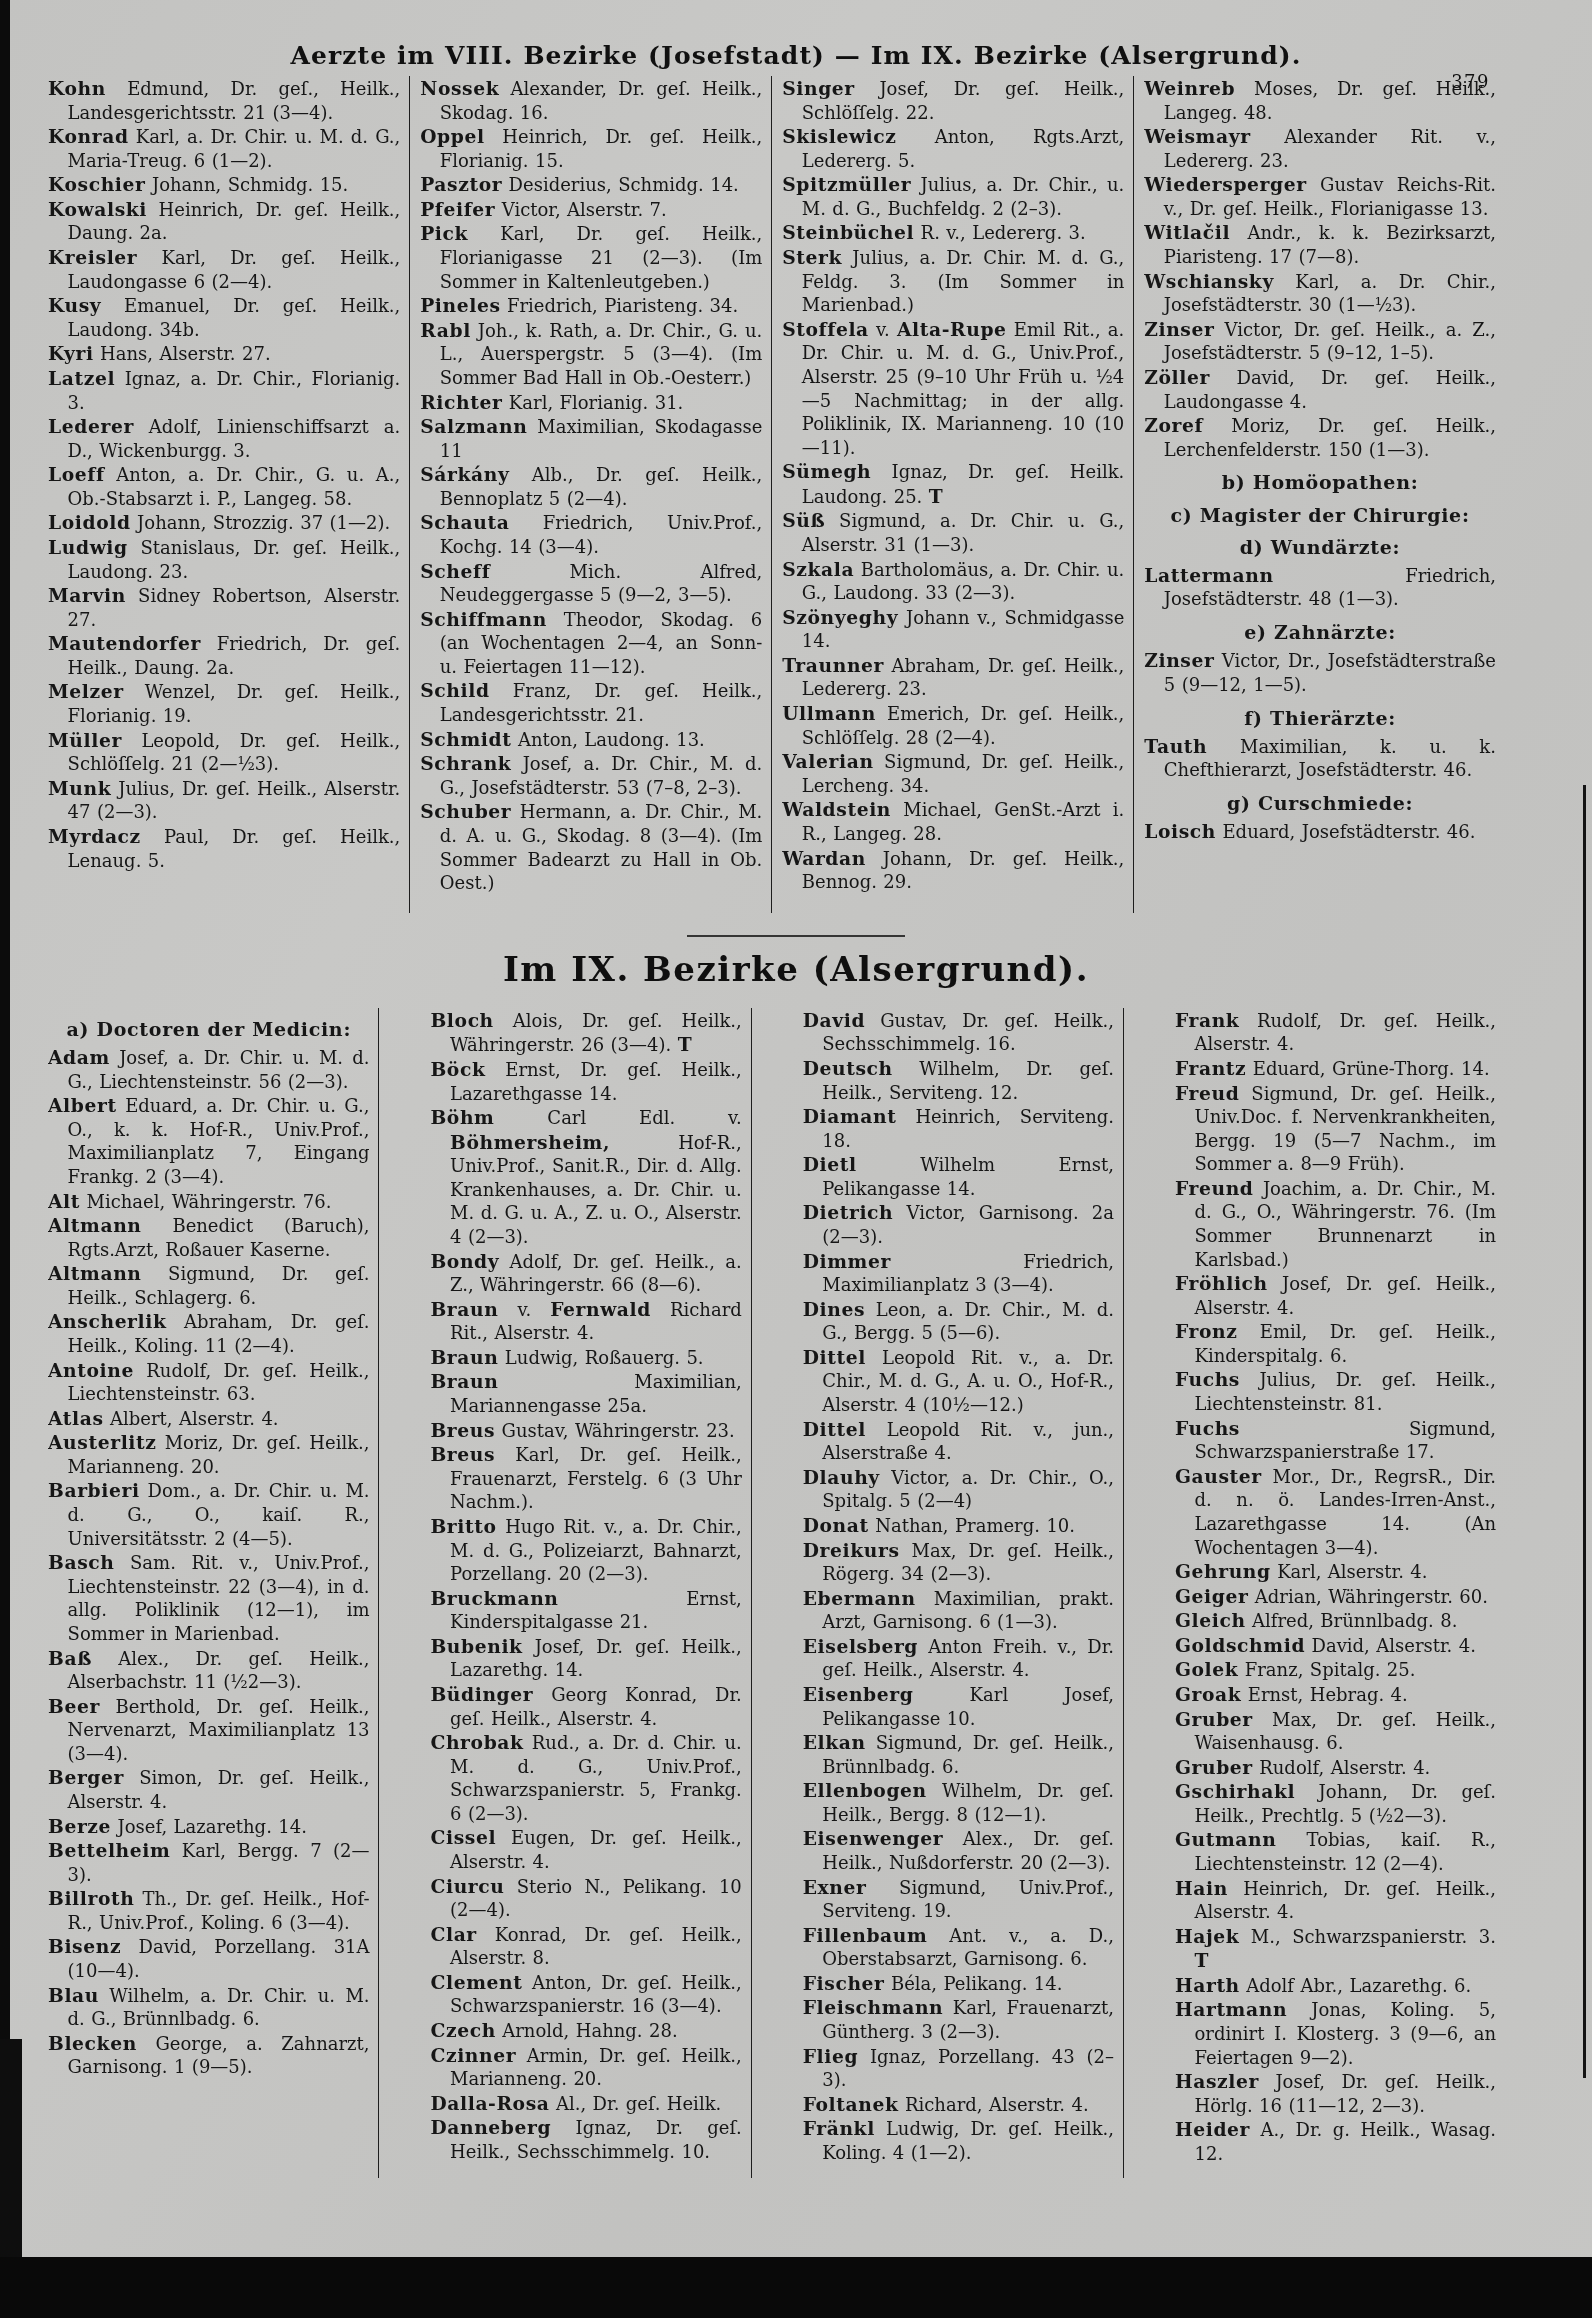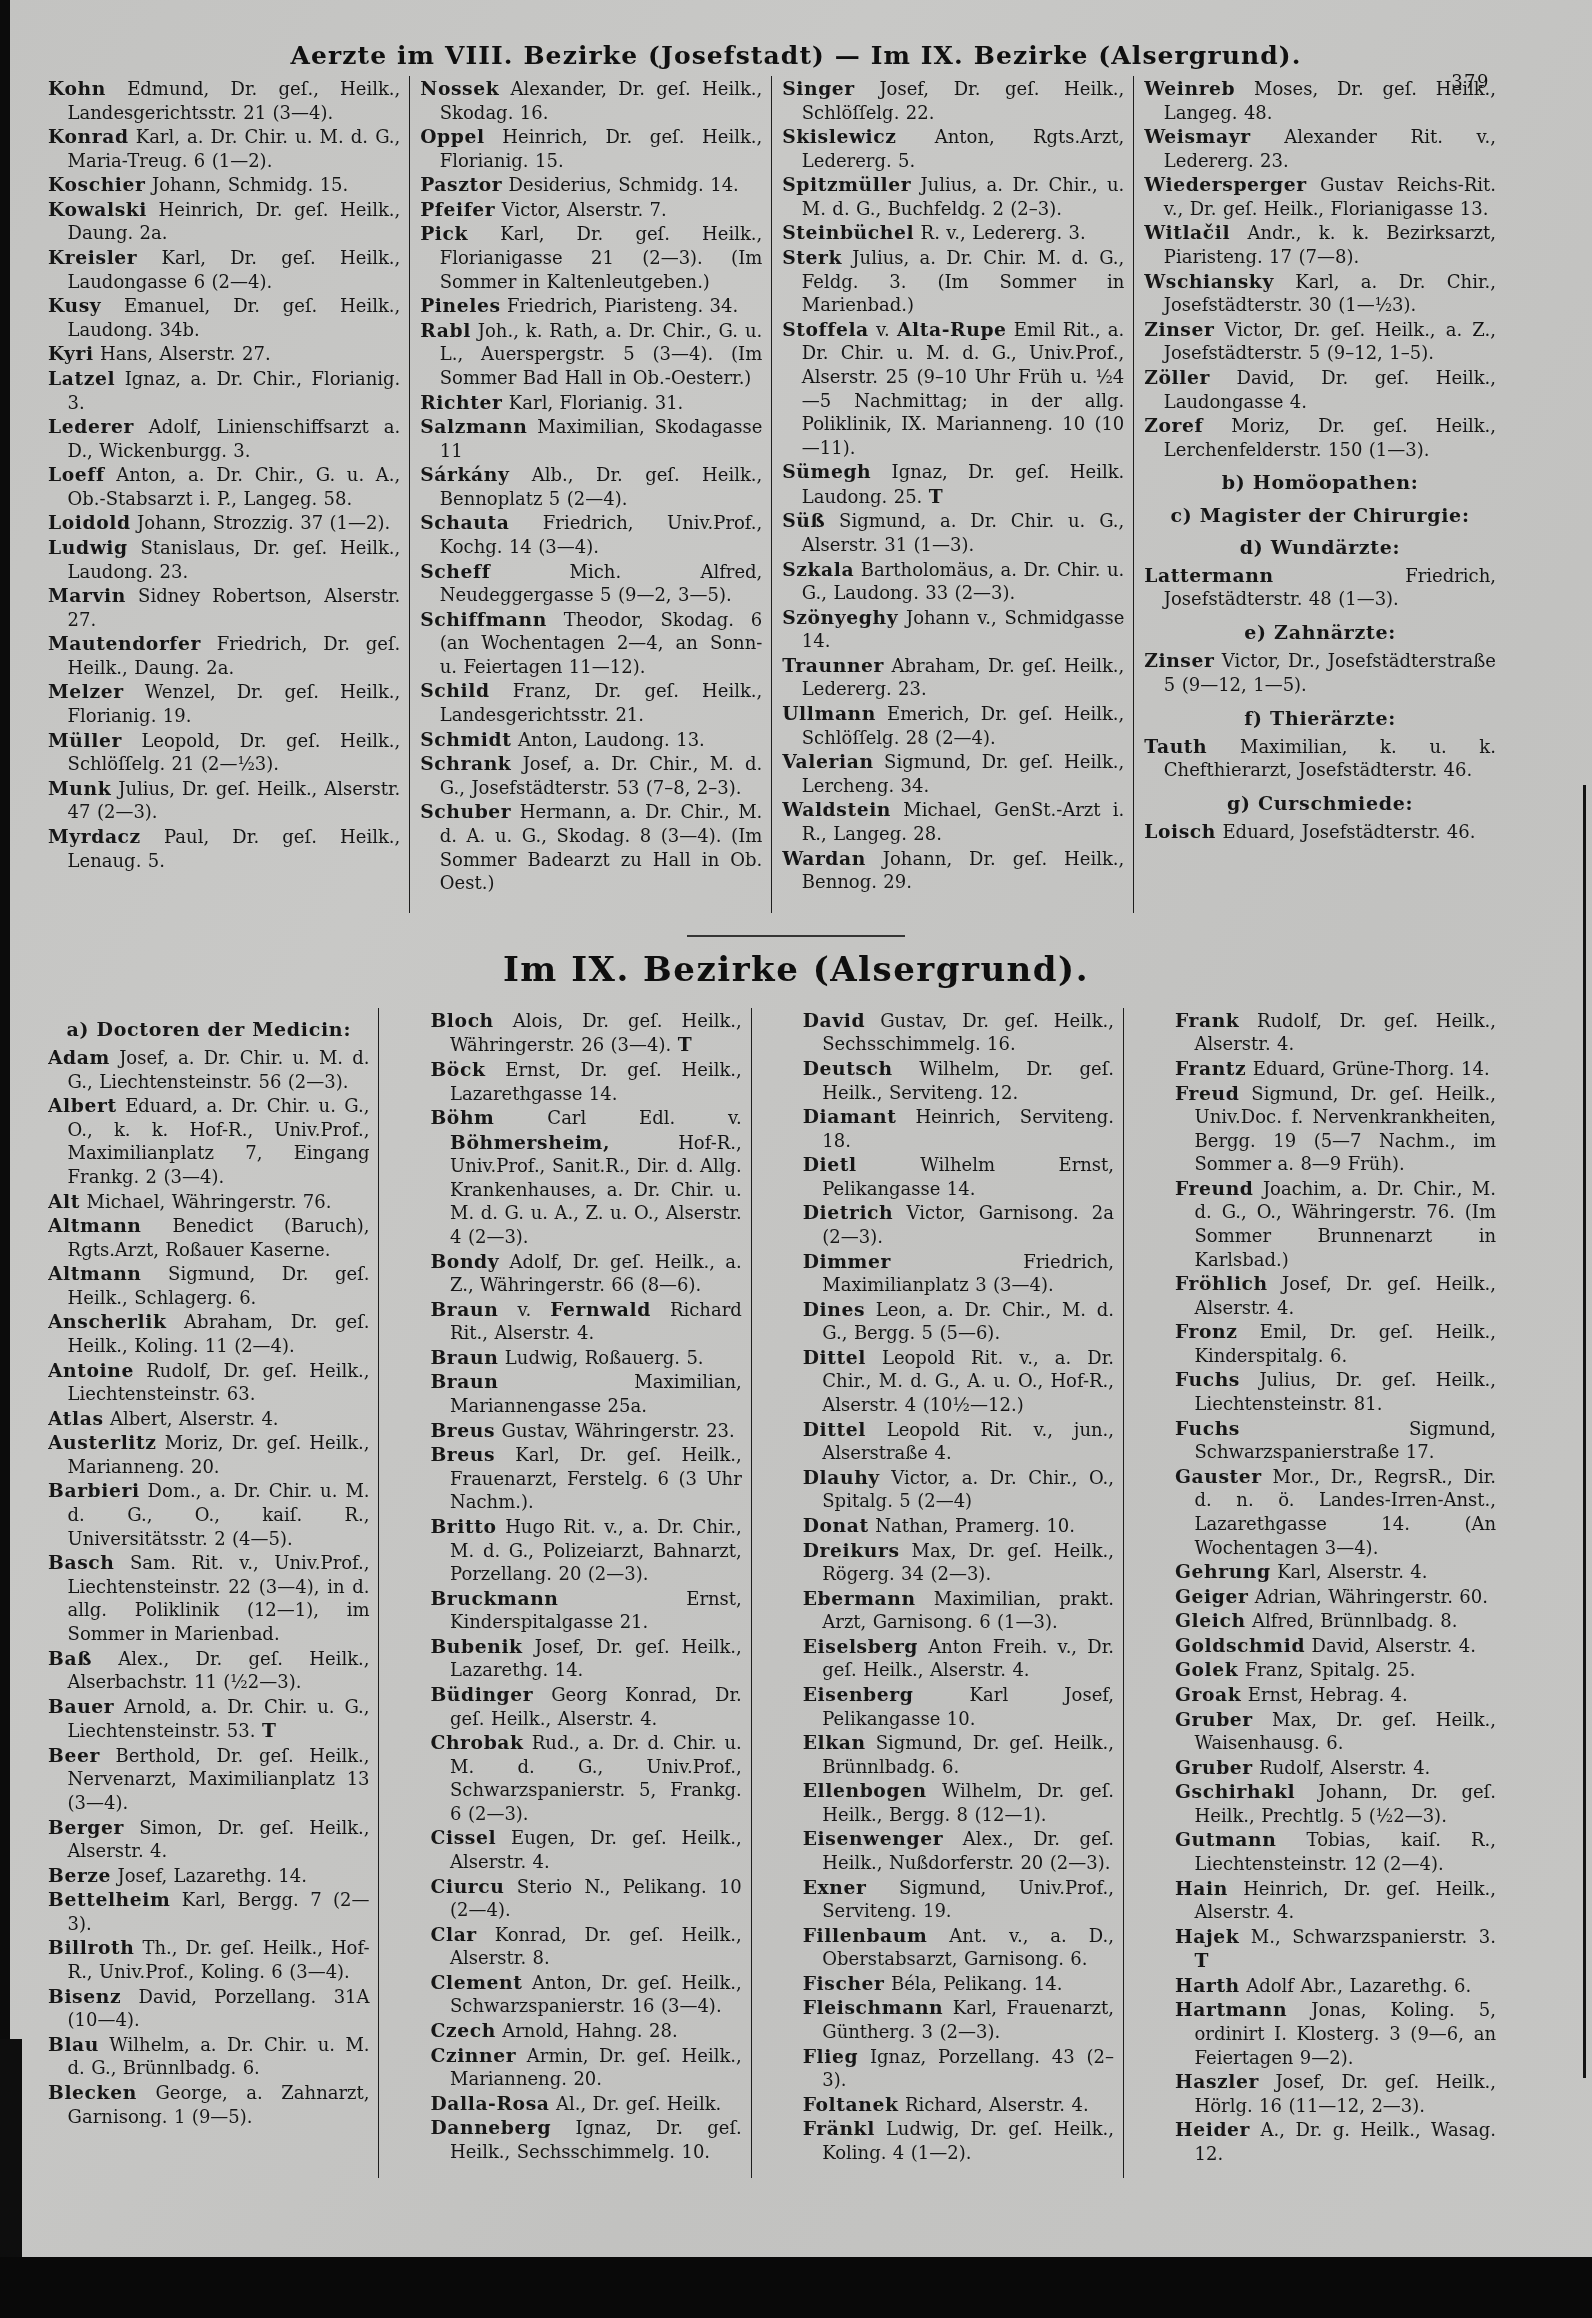--- a/index.html
+++ b/index.html
@@ -167,21 +167,20 @@
         <div class="entry"><span class="nm">Alt</span><span class="tx"> Michael, Währingerstr. 76.</span></div>
         <div class="entry"><span class="nm">Altmann</span><span class="tx"> Benedict (Baruch), Rgts.Arzt, Roßauer Kaserne.</span></div>
         <div class="entry"><span class="nm">Altmann</span><span class="tx"> Sigmund, Dr. geſ. Heilk., Schlagerg. 6.</span></div>
         <div class="entry"><span class="nm">Anscherlik</span><span class="tx"> Abraham, Dr. geſ. Heilk., Koling. 11 (2—4).</span></div>
         <div class="entry"><span class="nm">Antoine</span><span class="tx"> Rudolf, Dr. geſ. Heilk., Liechtensteinstr. 63.</span></div>
         <div class="entry"><span class="nm">Atlas</span><span class="tx"> Albert, Alserstr. 4.</span></div>
         <div class="entry"><span class="nm">Austerlitz</span><span class="tx"> Moriz, Dr. geſ. Heilk., Marianneng. 20.</span></div>
         <div class="entry"><span class="nm">Barbieri</span><span class="tx"> Dom., a. Dr. Chir. u. M. d. G., O., kaiſ. R., Universitätsstr. 2 (4—5).</span></div>
         <div class="entry"><span class="nm">Basch</span><span class="tx"> Sam. Rit. v., Univ.Prof., Liechtensteinstr. 22 (3—4), in d. allg. Poliklinik (12—1), im Sommer in Marienbad.</span></div>
         <div class="entry"><span class="nm">Baß</span><span class="tx"> Alex., Dr. geſ. Heilk., Alserbachstr. 11 (½2—3).</span></div>
-        <div class="entry"><span class="nm">Bauer</span><span class="tx"> Arnold, a. Dr. Chir. u. G., Liechtensteinstr. 53. </span><span class="nm">T</span></div>
         <div class="entry"><span class="nm">Beer</span><span class="tx"> Berthold, Dr. geſ. Heilk., Nervenarzt, Maximilianplatz 13 (3—4).</span></div>
         <div class="entry"><span class="nm">Berger</span><span class="tx"> Simon, Dr. geſ. Heilk., Alserstr. 4.</span></div>
         <div class="entry"><span class="nm">Berze</span><span class="tx"> Josef, Lazarethg. 14.</span></div>
         <div class="entry"><span class="nm">Bettelheim</span><span class="tx"> Karl, Bergg. 7 (2—3).</span></div>
         <div class="entry"><span class="nm">Billroth</span><span class="tx"> Th., Dr. geſ. Heilk., Hof-R., Univ.Prof., Koling. 6 (3—4).</span></div>
         <div class="entry"><span class="nm">Bisenz</span><span class="tx"> David, Porzellang. 31A (10—4).</span></div>
         <div class="entry"><span class="nm">Blau</span><span class="tx"> Wilhelm, a. Dr. Chir. u. M. d. G., Brünnlbadg. 6.</span></div>
         <div class="entry"><span class="nm">Blecken</span><span class="tx"> George, a. Zahnarzt, Garnisong. 1 (9—5).</span></div>
       </div>
     <div class="col">

